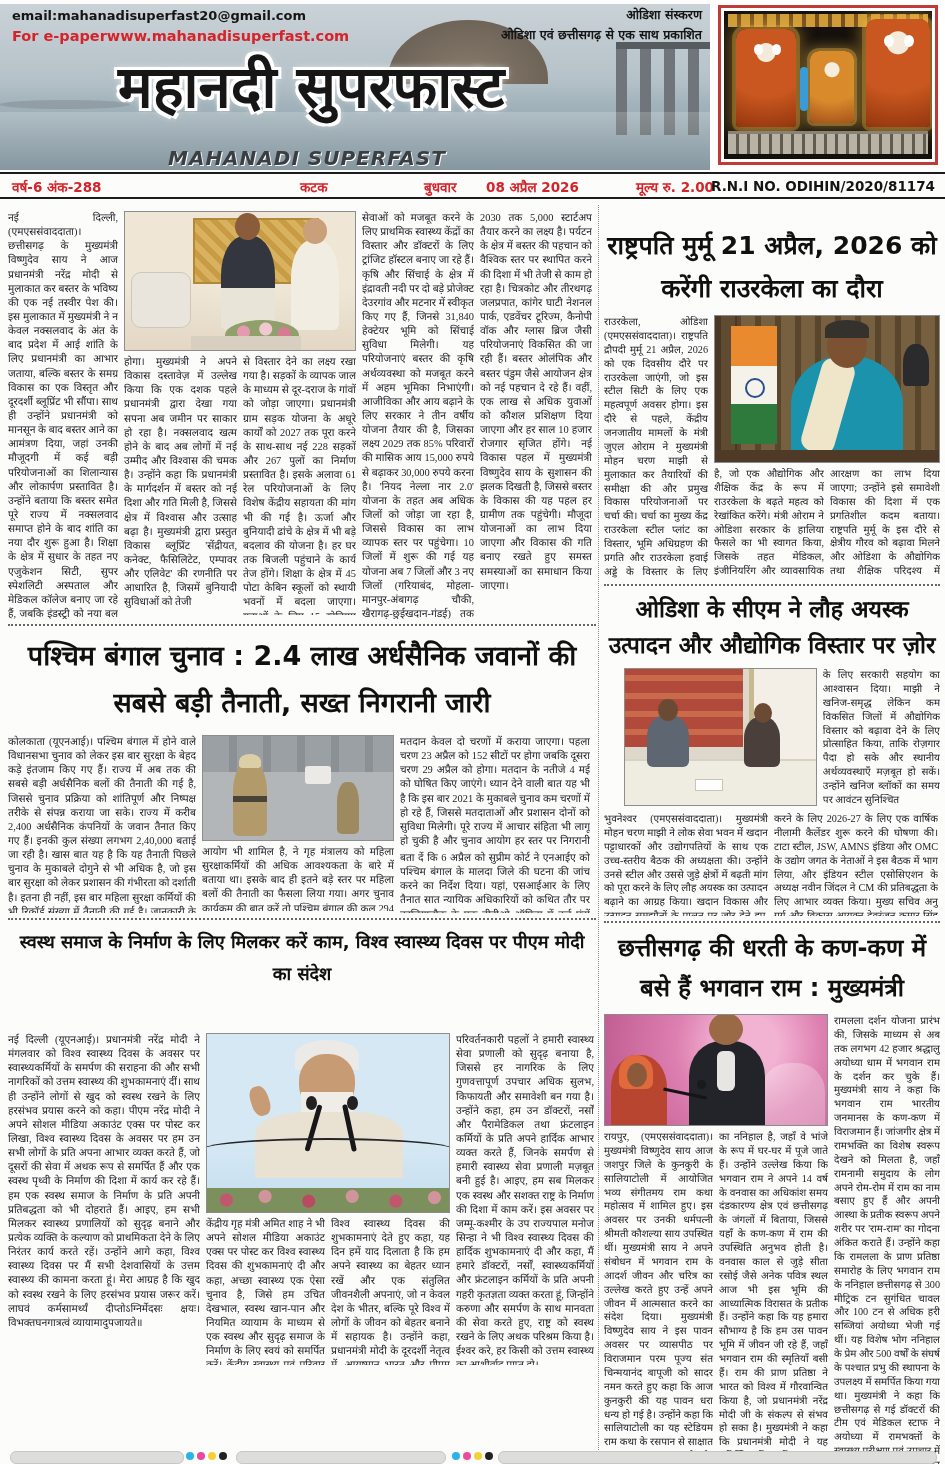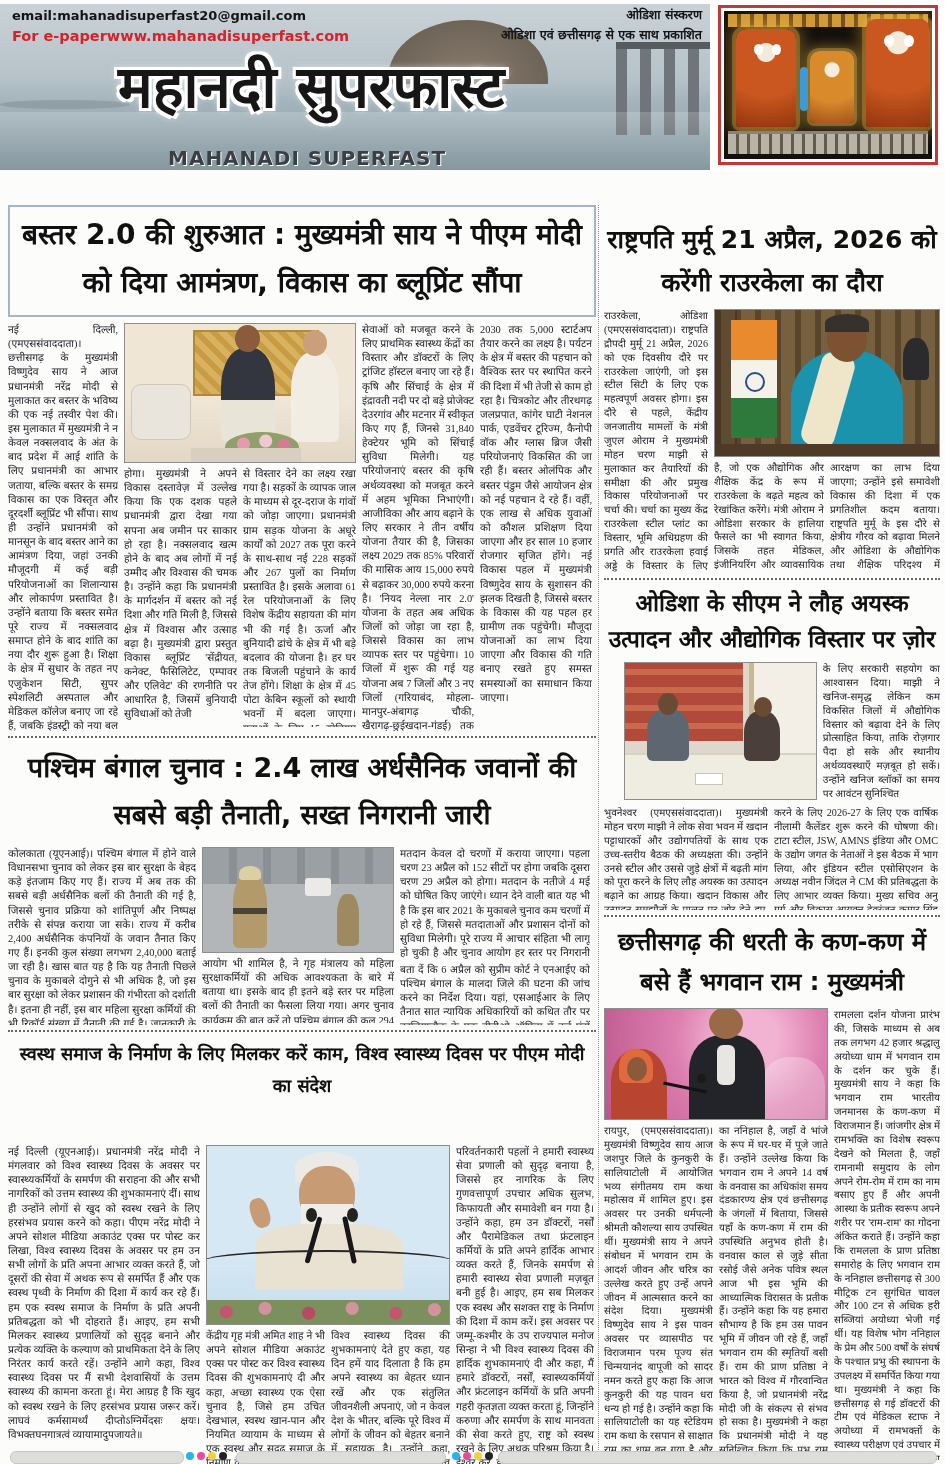--- a/index.html
+++ b/index.html
@@ -7,21 +7,21 @@
         font-family:"Liberation Serif",serif;color:#1d1d22;}
   
   .banner{position:absolute;left:0;top:4px;width:712px;height:166px;overflow:hidden;
           background:linear-gradient(180deg,#c9d2d7 0%,#b6c2c9 45%,#a0b1b9 62%,#92a4ad 100%);}
   .hdr-txt{font-family:"DejaVu Sans",sans-serif;font-weight:bold;}
   .masthead{position:absolute;left:118px;top:44px;width:552px;
             font-family:"DejaVu Sans",sans-serif;font-weight:900;font-size:58px;line-height:1.5;color:#161616;
             text-shadow:-3px -3px 0 #fff,3px -3px 0 #fff,-3px 3px 0 #fff,3px 3px 0 #fff,0 0 8px #fff;}
   .masthead-en{position:absolute;left:168px;top:146px;font-family:"DejaVu Sans",sans-serif;
                font-weight:bold;font-size:20px;letter-spacing:1px;color:#3a3f44;
-               text-shadow:1px 1px 0 #fff;}
+               text-shadow:1px 1px 0 #fff;font-style:italic;}
   .deity-panel{position:absolute;left:710px;top:0;width:235px;height:172px;background:#fff;}
   .deity-frame{position:absolute;left:8px;top:5px;width:220px;height:160px;border:3px solid #c23a35;
                background:#fff;padding:3px;box-sizing:border-box;}
   .deity-art{position:relative;width:100%;height:100%;background:#14100c;overflow:hidden;}
   .dateline{position:absolute;left:0;top:172px;width:945px;height:27px;border-top:2px solid #1c1c1c;
             border-bottom:2px solid #1c1c1c;box-sizing:border-box;background:#fcfcfa;}
   .dl{position:absolute;top:4px;font-family:"DejaVu Sans",sans-serif;font-weight:bold;
       font-size:13.5px;color:#d6232a;white-space:nowrap;}
   .rni{position:absolute;top:4px;right:10px;font-family:"DejaVu Sans",sans-serif;font-weight:bold;
        font-size:13.5px;color:#141414;}
@@ -75,27 +75,34 @@
           <div class="shape" style="left:160px;bottom:112px;width:10px;height:12px;border-radius:50%;background:#fff;"></div>
           <div class="shape" style="left:180px;bottom:112px;width:10px;height:12px;border-radius:50%;background:#fff;"></div>
           <div class="shape" style="left:76px;bottom:48px;width:8px;height:44px;background:#3a9bd6;border-radius:4px;"></div>
 
           <div class="shape" style="left:4px;right:4px;bottom:5px;height:20px;background:repeating-linear-gradient(90deg,#b9b3a6 0 8px,#625c50 8px 11px);border-top:3px solid #8a8274;"></div>
         </div>
       </div>
     </div>
   </div>
 
+  <div class="dateline">
+    <span class="dl" style="left:12px;">वर्ष-6   अंक-288</span>
+    <span class="dl" style="left:300px;">कटक</span>
+    <span class="dl" style="left:424px;">बुधवार</span>
+    <span class="dl" style="left:486px;">08  अप्रैल  2026</span>
+    <span class="dl" style="left:636px;">मूल्य रु. 2.00</span>
+    <span class="rni">R.N.I NO. ODIHIN/2020/81174</span>
+  </div>
 
   <div class="divider-v"></div>
 
   <div class="section-left">
 
     <div>
-      <h2 class="hl hl-box" style="font-size:28px;line-height:1.72;height:100px;overflow:hidden;">बस्तर 2.0 की शुरुआत : मुख्यमंत्री साय ने पीएम मोदी को दिया आमंत्रण, विकास का ब्लूप्रिंट सौंपा</h2>
       <div class="row" style="margin-top:6px;height:408px;">
         <div class="col" style="width:110px;height:408px;">नई दिल्ली, (एमएससंवाददाता)। छत्तीसगढ़ के मुख्यमंत्री विष्णुदेव साय ने आज प्रधानमंत्री नरेंद्र मोदी से मुलाकात कर बस्तर के भविष्य की एक नई तस्वीर पेश की। इस मुलाकात में मुख्यमंत्री ने न केवल नक्सलवाद के अंत के बाद प्रदेश में आई शांति के लिए प्रधानमंत्री का आभार जताया, बल्कि बस्तर के समग्र विकास का एक विस्तृत और दूरदर्शी ब्लूप्रिंट भी सौंपा। साथ ही उन्होंने प्रधानमंत्री को मानसून के बाद बस्तर आने का आमंत्रण दिया, जहां उनकी मौजूदगी में कई बड़ी परियोजनाओं का शिलान्यास और लोकार्पण प्रस्तावित है। उन्होंने बताया कि बस्तर समेत पूरे राज्य में नक्सलवाद समाप्त होने के बाद शांति का नया दौर शुरू हुआ है। शिक्षा के क्षेत्र में सुधार के तहत नए एजुकेशन सिटी, सुपर स्पेशलिटी अस्पताल और मेडिकल कॉलेज बनाए जा रहे हैं, जबकि इंडस्ट्री को नया बल मिलेगा। बिजली, रेल लाइन और एयरपोर्ट विस्तार से कनेक्टिविटी मजबूत हो रही है। मुख्यमंत्री ने कहा कि इस ब्लूप्रिंट के जरिए बस्तर में शिक्षा, रोजगार और बेहतर सुविधाओं का नया दौर शुरू</div>
         <div style="width:232px;">
           <div class="photo" style="width:232px;height:140px;background:linear-gradient(180deg,#efe6d6 0 55%,#e3d7c4 100%);">
             <div class="shape" style="left:68px;top:6px;width:122px;height:62px;border:2px solid #b08a3a;background:repeating-linear-gradient(45deg,#d9b25f 0 6px,#c89b45 6px 12px);"></div>
             <div class="shape" style="left:6px;bottom:22px;width:58px;height:54px;background:#e9e5dc;border-radius:10px;border:1px solid #cfc8ba;"></div>
             <div class="shape" style="left:96px;bottom:20px;width:54px;height:94px;background:linear-gradient(180deg,#33363e 0 55%,#e9e4d8 55% 100%);border-radius:42% 42% 6px 6px;"></div>
             <div class="shape" style="left:110px;bottom:110px;width:25px;height:27px;background:#8a5c3c;border-radius:50%;"></div>
             <div class="shape" style="right:16px;bottom:20px;width:48px;height:90px;background:#f2ede2;border-radius:42% 42% 6px 6px;"></div>
             <div class="shape" style="right:28px;bottom:106px;width:24px;height:26px;background:#caa07a;border-radius:50%;"></div>
@@ -162,21 +169,21 @@
           </div>
         </div>
         <div class="col" style="width:138px;height:332px;">परिवर्तनकारी पहलों ने हमारी स्वास्थ्य सेवा प्रणाली को सुदृढ़ बनाया है, जिससे हर नागरिक के लिए गुणवत्तापूर्ण उपचार अधिक सुलभ, किफायती और समावेशी बन गया है। उन्होंने कहा, हम उन डॉक्टरों, नर्सों और पैरामेडिकल तथा फ्रंटलाइन कर्मियों के प्रति अपने हार्दिक आभार व्यक्त करते हैं, जिनके समर्पण से हमारी स्वास्थ्य सेवा प्रणाली मज़बूत बनी हुई है। आइए, हम सब मिलकर एक स्वस्थ और सशक्त राष्ट्र के निर्माण की दिशा में काम करें। इस अवसर पर जम्मू-कश्मीर के उप राज्यपाल मनोज सिन्हा ने भी विश्व स्वास्थ्य दिवस की हार्दिक शुभकामनाएं दी और कहा, मैं हमारे डॉक्टरों, नर्सों, स्वास्थ्यकर्मियों और फ्रंटलाइन कर्मियों के प्रति अपनी गहरी कृतज्ञता व्यक्त करता हूं, जिन्होंने करुणा और समर्पण के साथ मानवता की सेवा करते हुए, राष्ट्र को स्वस्थ रखने के लिए अथक परिश्रम किया है। ईश्वर करे, हर किसी को उत्तम स्वास्थ्य का आशीर्वाद प्राप्त हो।</div>
       </div>
     </div>
   </div>
 
   <div class="section-right">
 
     <div>
-      <h2 class="hl" style="font-size:25px;line-height:1.7;height:86px;overflow:hidden;margin-top:14px;">राष्ट्रपति मुर्मू 21 अप्रैल, 2026 को करेंगी राउरकेला का दौरा</h2>
+      <h2 class="hl" style="font-size:25px;line-height:1.7;height:86px;overflow:hidden;margin-top:20px;">राष्ट्रपति मुर्मू 21 अप्रैल, 2026 को करेंगी राउरकेला का दौरा</h2>
       <div class="row" style="margin-top:4px;height:264px;">
         <div class="col" style="width:104px;height:264px;font-size:10.2px;">राउरकेला, ओडिशा (एमएससंवाददाता)। राष्ट्रपति द्रौपदी मुर्मू 21 अप्रैल, 2026 को एक दिवसीय दौरे पर राउरकेला जाएंगी, जो इस स्टील सिटी के लिए एक महत्वपूर्ण अवसर होगा। इस दौरे से पहले, केंद्रीय जनजातीय मामलों के मंत्री जुएल ओराम ने मुख्यमंत्री मोहन चरण माझी से मुलाकात कर तैयारियों की समीक्षा की और प्रमुख विकास परियोजनाओं पर चर्चा की। चर्चा का मुख्य केंद्र राउरकेला स्टील प्लांट का विस्तार, भूमि अधिग्रहण की प्रगति और राउरकेला हवाई अड्डे के विस्तार के लिए भारतीय विमानपत्तन प्राधिकरण को भूमि हस्तांतरण का विषय रहा। राष्ट्रपति के कार्यक्रम में कई सार्वजनिक कार्यक्रम शामिल होने की उम्मीद</div>
         <div style="width:226px;">
           <div class="photo" style="width:226px;height:148px;background:repeating-linear-gradient(90deg,rgba(35,20,8,0.35) 0 6px,rgba(0,0,0,0) 6px 20px),linear-gradient(90deg,#5f4a32 0 10%,#77603f 10% 100%);">
             <div class="shape" style="left:16px;top:10px;width:46px;height:118px;background:linear-gradient(180deg,#e98a2e 0 34%,#f5f2ea 34% 66%,#2e7a3c 66% 100%);border-right:2px solid #5a4730;"></div>
             <div class="shape" style="left:30px;top:62px;width:16px;height:16px;border:2px solid #2a4d8f;border-radius:50%;"></div>
             <div class="shape" style="left:76px;bottom:0;width:112px;height:106px;background:#1b93ad;border-radius:46% 46% 8px 8px;"></div>
             <div class="shape" style="left:96px;bottom:8px;width:34px;height:96px;background:#efe5c8;transform:rotate(16deg);border-radius:12px;"></div>
             <div class="shape" style="left:112px;top:8px;width:40px;height:44px;background:#7d5233;border-radius:50%;"></div>
             <div class="shape" style="left:110px;top:4px;width:44px;height:18px;background:#35322e;border-radius:50% 50% 0 0;"></div>

